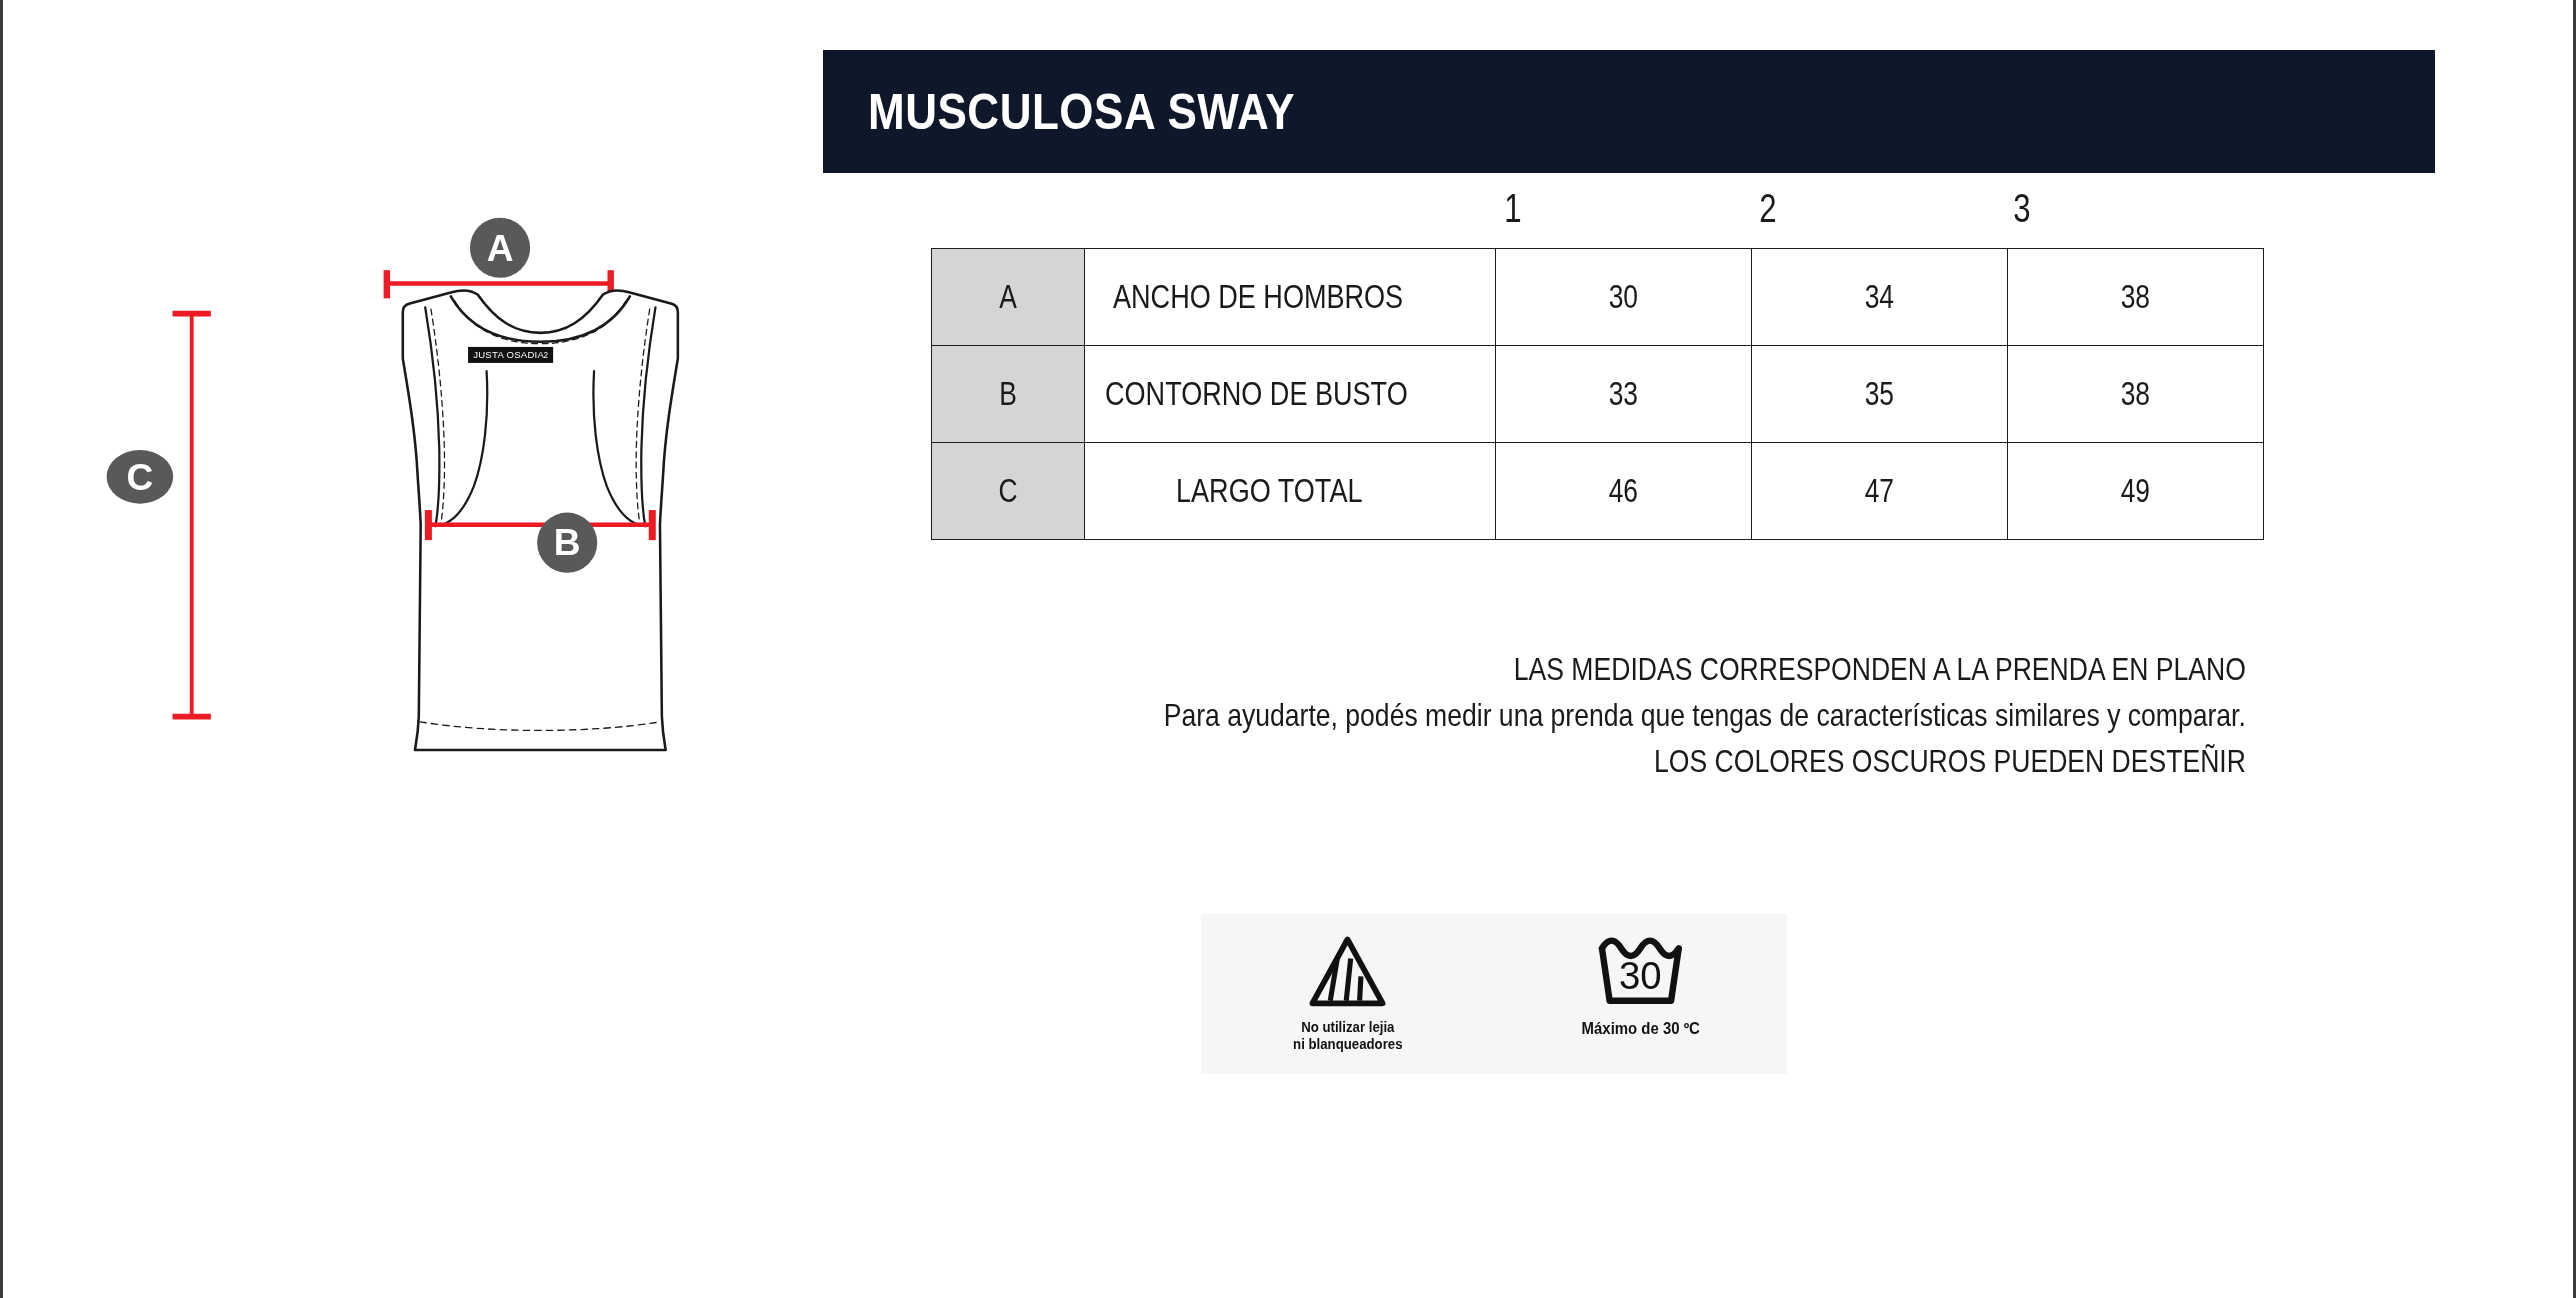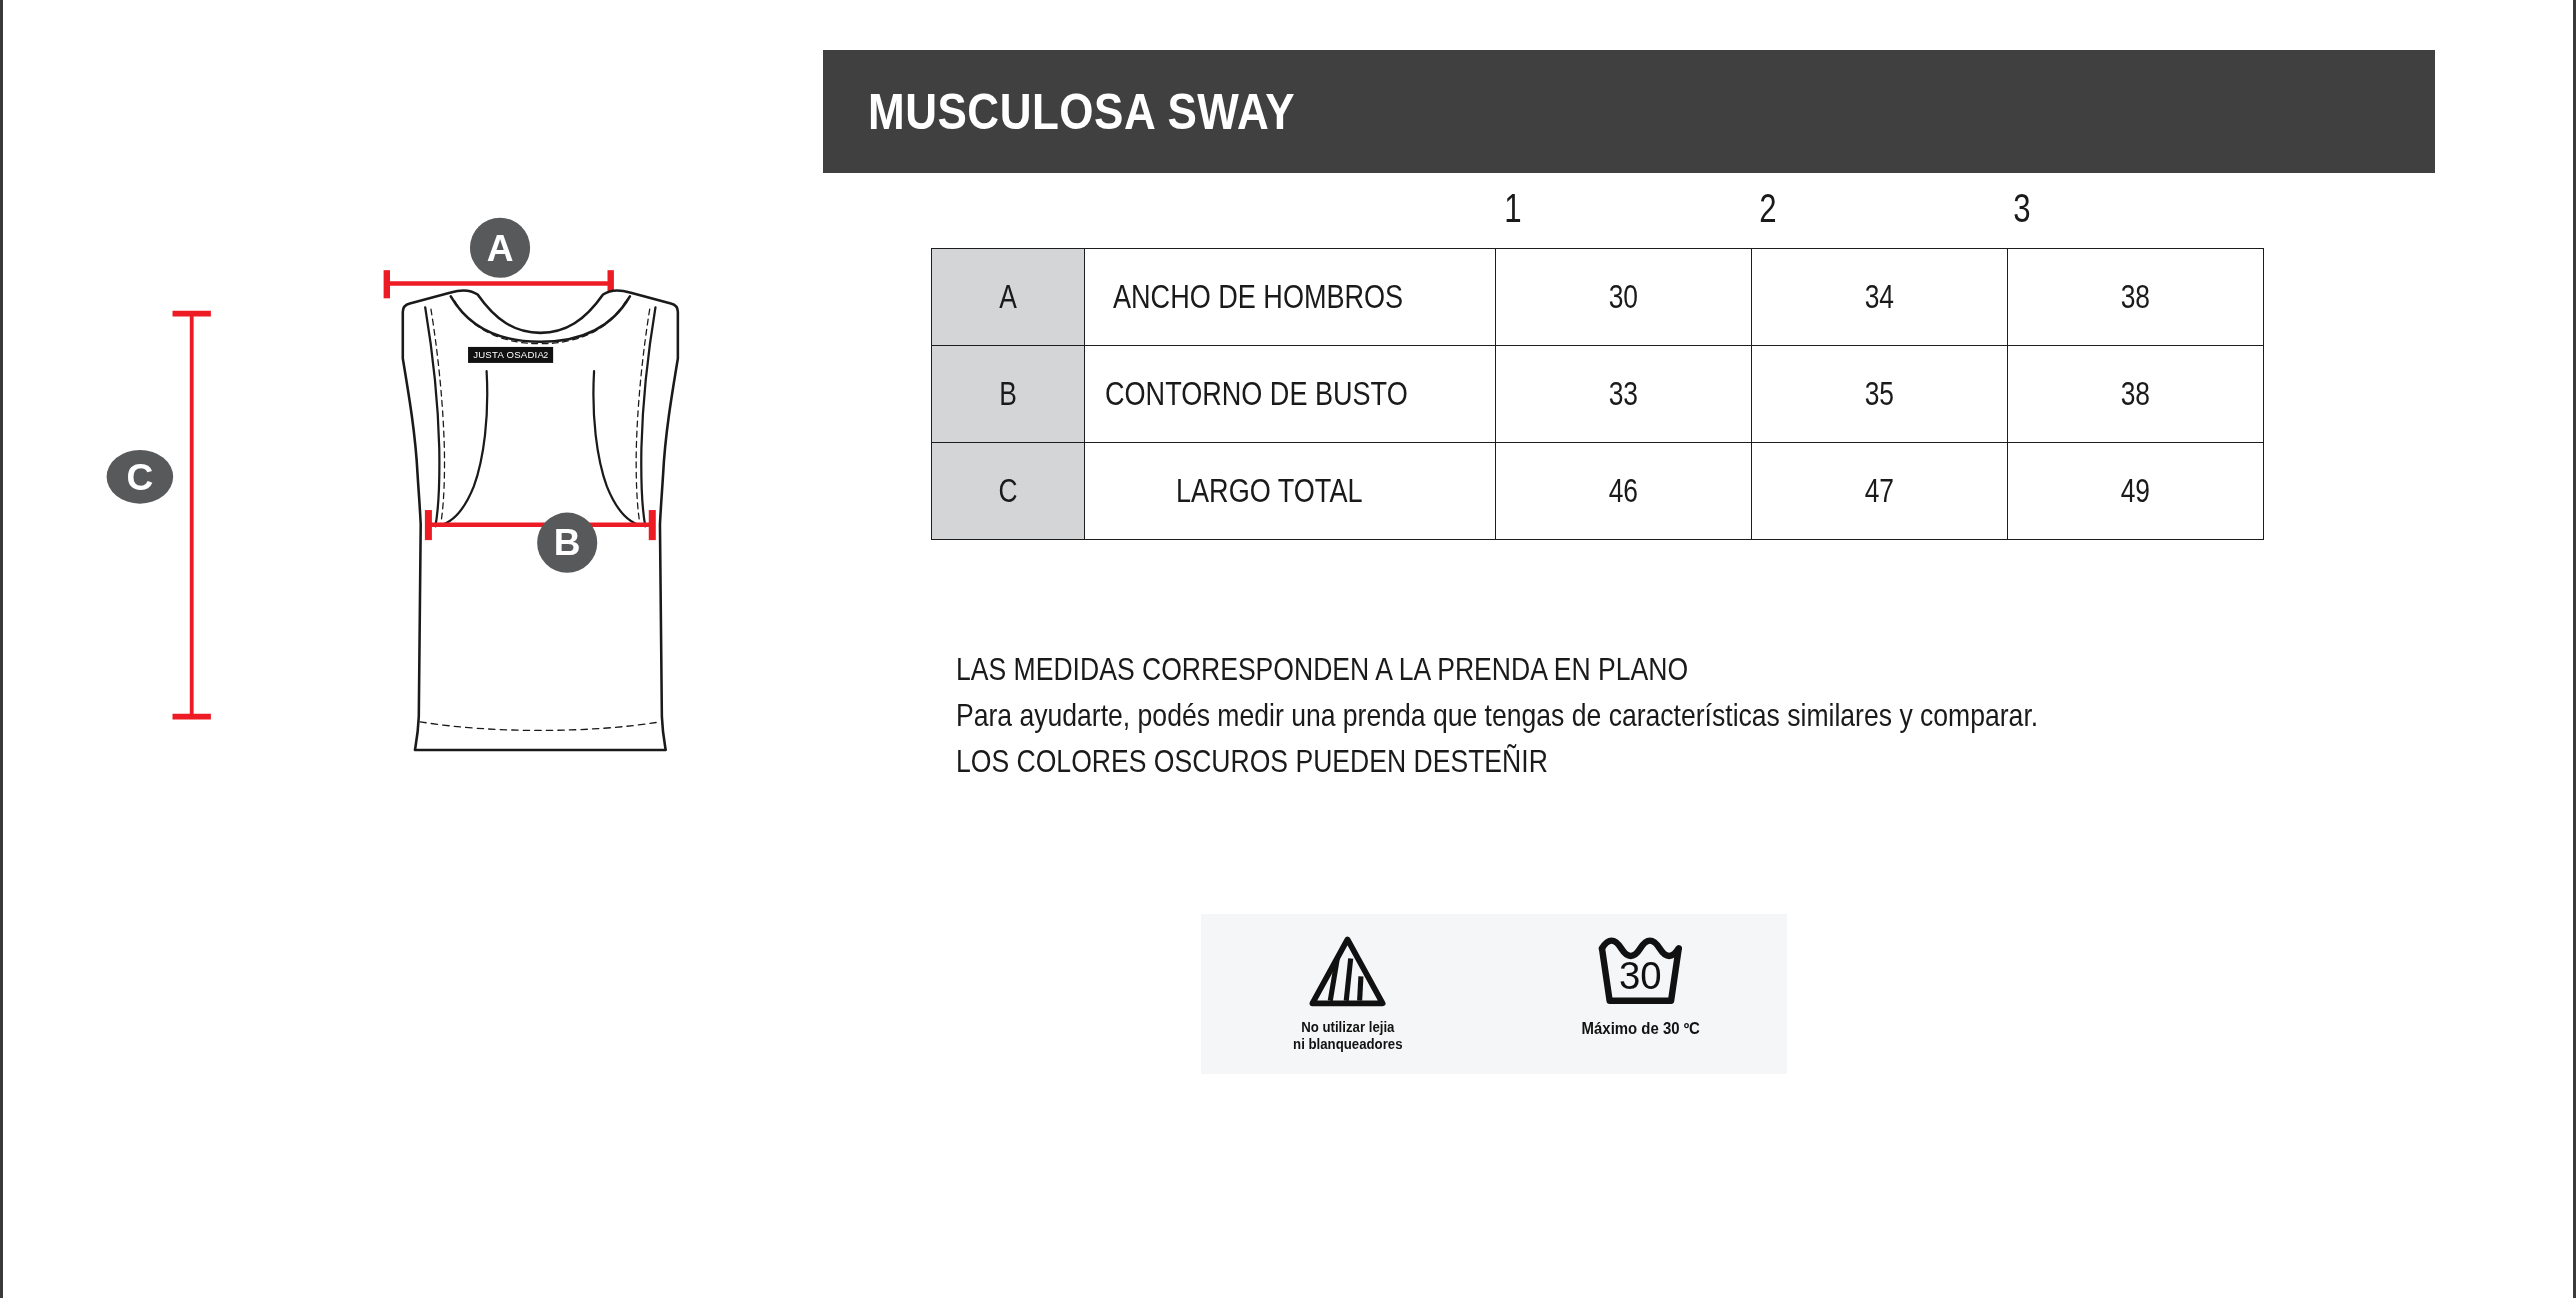--- a/index.html
+++ b/index.html
@@ -41,21 +41,21 @@
     height: 1299px;
   }
 
   
   #title-banner {
     position: absolute;
     left: 0;
     top: 50px;
     width: 1612px;
     height: 123px;
-    background: #404040;
+    background: #0f172a;
   }
   #title-text {
     position: absolute;
     left: 45px;
     top: 50%;
     transform: translateY(-50%);
     color: #ffffff;
     font-size: 50px;
     font-weight: bold;
     letter-spacing: 0.6px;
@@ -116,23 +116,24 @@
   td.label-cell span { display: inline-block; transform: scaleX(0.82); transform-origin: left center; }
   td.value-cell {
     width: 255px;
     text-align: center;
   }
   td.value-cell span { display: inline-block; transform: scaleX(0.8); }
 
   
   #notes {
     position: absolute;
-    left: 133px;
+    left: 148px;
     top: 646px;
     width: 1536px;
+    text-align: right;
   }
   .note-line {
     font-size: 32px;
     line-height: 46px;
     color: #1a1a1a;
     white-space: nowrap;
     font-family: "Liberation Sans Narrow", "Liberation Sans", sans-serif;
     transform: scaleX(0.83);
     transform-origin: left center;
   }

